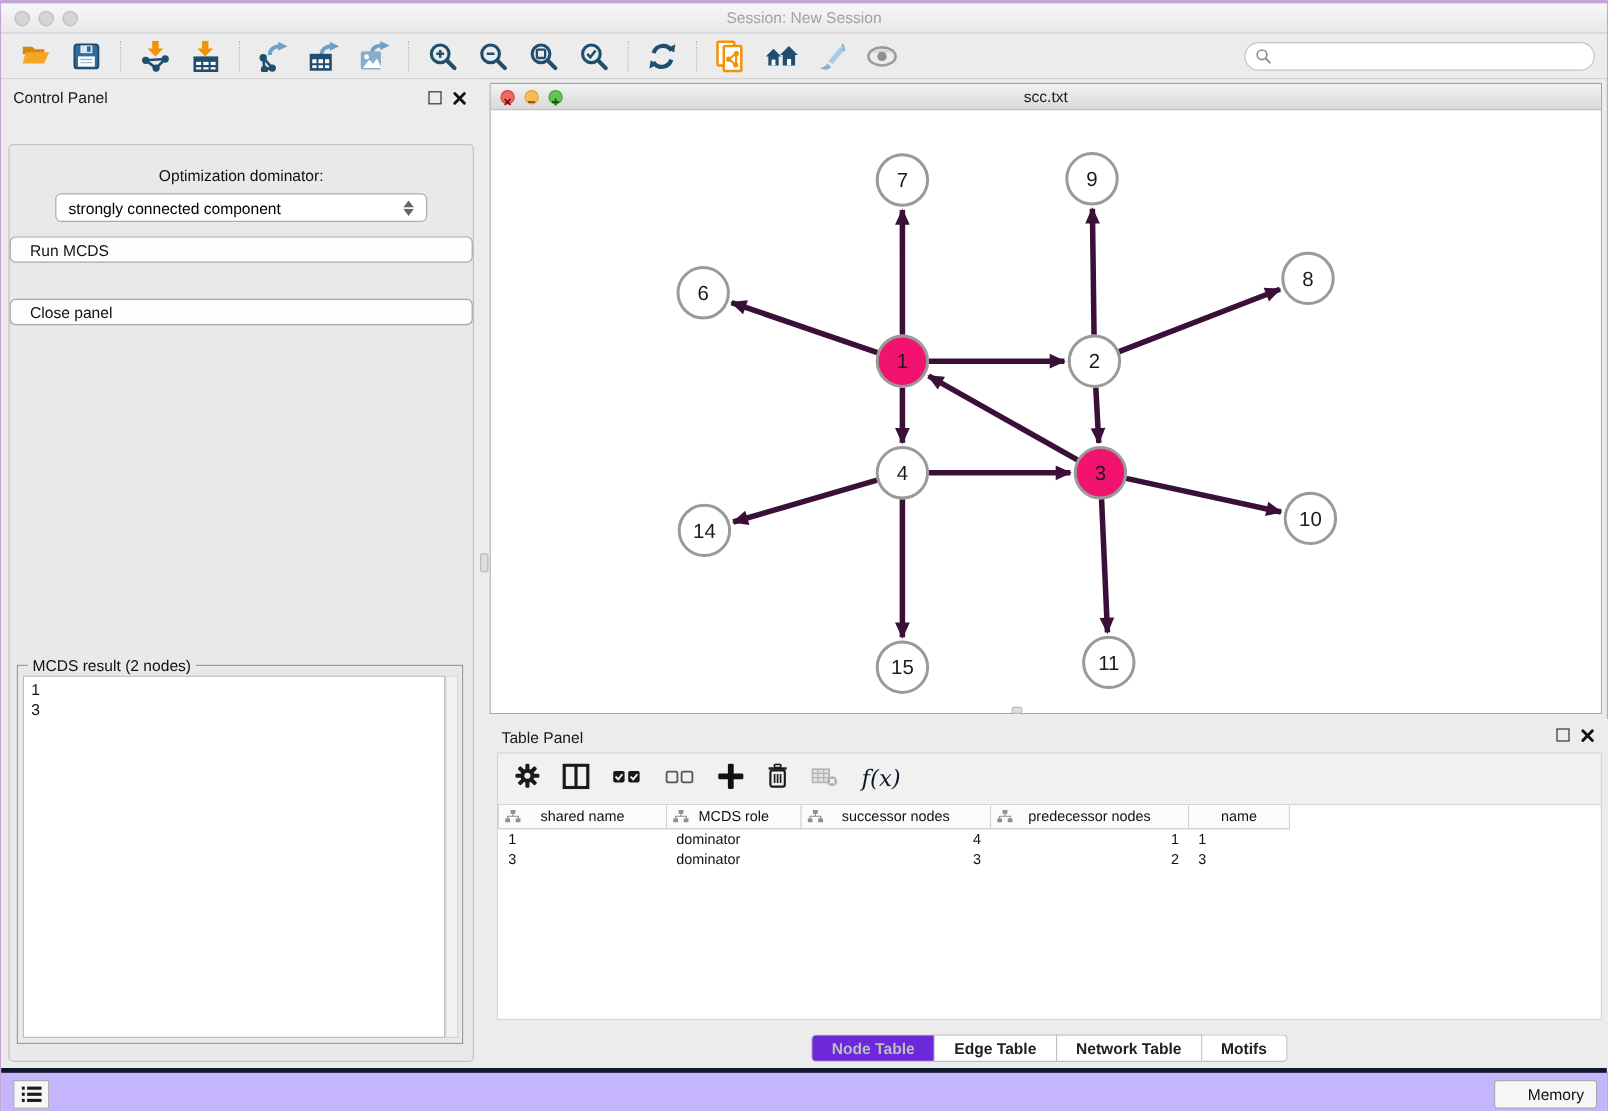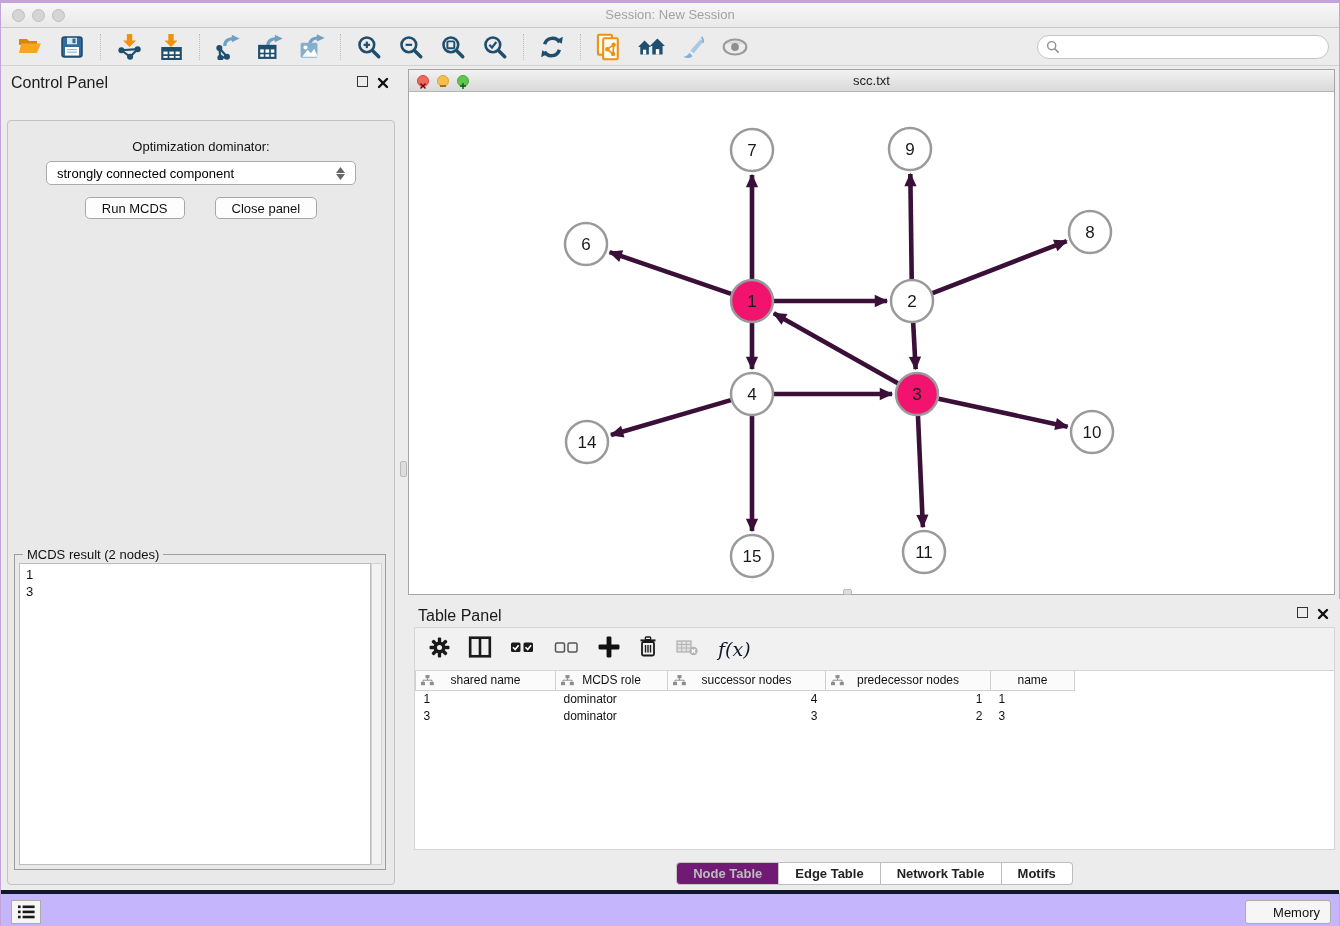--- a/index.html
+++ b/index.html
@@ -19,36 +19,36 @@
   .toolbar { position:absolute; left:0; top:25px; width:100%; height:38px; background:#ECECEC;
              border-bottom:1px solid #D2D2D2; display:flex; align-items:center; padding-left:8px; }
   .tb-btn { width:30px; height:28px; margin:0 6px; display:flex; align-items:center; justify-content:center; }
   .tb-sep { width:0; height:26px; border-left:1px dotted #B9B9B9; margin:0 7px; }
   .search-wrap { position:absolute; right:10px; top:7px; width:292px; height:24px; background:#FFF;
                  border:1px solid #C4C4C4; border-radius:12px; display:flex; align-items:center; padding-left:8px; }
 
   
   .control-panel { position:absolute; left:0; top:63px; width:400px; height:827px; background:#ECECEC; }
   .panel-head { position:relative; height:30px; }
-  .panel-head .ph-title { position:absolute; left:10px; top:8px; font-size:16px; color:#1A1A1A; }
+  .panel-head .ph-title { position:absolute; left:10px; top:8px; font-size:13px; color:#1A1A1A; }
   .ph-float { position:absolute; width:11px; height:11px; border:1.5px solid #333; top:10px; }
   .ph-close { position:absolute; top:9px; }
   .cp-tabs { position:absolute; left:0; right:0; top:32px; display:flex; justify-content:center; }
   .cp-tab { height:22px; padding:0 18px; background:#FFF; border:1px solid #B9B9B9; border-left:none;
             font-size:13px; font-weight:bold; color:#111; display:flex; align-items:center; }
   .cp-tab:first-child { border-left:1px solid #B9B9B9; border-radius:4px 0 0 4px; }
   .cp-tab:last-child { border-radius:0 4px 4px 0; }
   .cp-tab.disabled-active { background:#DCDCDC; color:#B3B3B3; }
   .cp-content { position:absolute; left:6px; right:6px; top:54px; bottom:8px;
                 border:1px solid #C2C2C2; border-radius:4px; background:#E9E9E9; }
   .opt-label { position:absolute; left:0; right:0; top:18px; text-align:center; font-size:13px; color:#111; }
   .combo { position:absolute; left:38px; right:38px; top:40px; height:24px; background:#FFF;
            border:1px solid #ABABAB; border-radius:5px; display:flex; align-items:center; padding:0 10px; font-size:13px; }
   .combo .chev { margin-left:auto; display:flex; flex-direction:column; gap:1px; }
-  .btn-row { position:absolute; left:0; right:0; top:76px; display:flex; justify-content:center; gap:30px; }
+  .btn-row { position:absolute; left:0; right:0; top:76px; display:flex; justify-content:center; gap:30px;flex-direction:column; }
   .push-btn { height:22px; padding:0 16px; background:#FDFDFD; border:1px solid #A8A8A8; border-radius:5px;
               font-size:13px; color:#111; display:flex; align-items:center; }
   .result-box { position:absolute; left:6px; right:8px; top:433px; bottom:14px;
                 border:1px solid #9E9E9E; background:#E9E9E9; }
   .result-legend { position:absolute; left:8px; top:-8px; background:#E9E9E9; padding:0 4px; font-size:13px; color:#111; }
   .result-area { position:absolute; left:4px; right:14px; top:8px; bottom:4px; background:#FFF;
                  border:1px solid #BDBDBD; font-size:13px; color:#111; padding:2px 6px; line-height:17px; }
   .result-scroll { position:absolute; right:3px; top:8px; bottom:4px; width:11px; background:#F2F2F2; border:1px solid #D2D2D2; }
 
   
@@ -74,21 +74,21 @@
   table.node-table th { background:#FBFBFB; border:1px solid #D0D0D0; border-top:none; height:19px;
                         font-weight:normal; font-size:12px; position:relative; text-align:center; }
   table.node-table th .th-ico { position:absolute; left:5px; top:4px; }
   table.node-table td { height:17px; padding:0 8px; border:none; }
   td.num { text-align:right; }
   .tp-tabs-row { position:absolute; left:0; right:0; bottom:8px; display:flex; justify-content:center; }
   .tp-tab { height:23px; padding:0 16px; background:#FFF; border:1px solid #BDBDBD; border-left:none;
             font-size:13px; font-weight:bold; color:#222; display:flex; align-items:center; }
   .tp-tab:first-child { border-left:1px solid #BDBDBD; border-radius:4px 0 0 4px; }
   .tp-tab:last-child { border-radius:0 4px 4px 0; }
-  .tp-tab.disabled-active { background:#701a75; color:#BDBDBD; border-color:#C6C6C6; }
+  .tp-tab.disabled-active { background:#6d28d9; color:#BDBDBD; border-color:#C6C6C6; }
   .fx-label { font-family:"DejaVu Serif", serif; font-style:italic; font-size:19px; color:#0f172a; }
 
   
   .statusbar { position:absolute; left:0; bottom:0; width:100%; height:36px; background:#c4b5fd;
                border-top:4px solid #0f172a; }
   .sb-left-btn { position:absolute; left:10px; top:6px; width:30px; height:24px; background:#F6F6F6;
                  border:1px solid #ABABAB; display:flex; align-items:center; justify-content:center; }
   .memory-btn { position:absolute; right:8px; top:6px; height:24px; padding:0 10px; background:#F6F6F6;
                 border:1px solid #ABABAB; border-radius:3px; display:flex; align-items:center; gap:6px;
                 font-size:13px; color:#111; }

